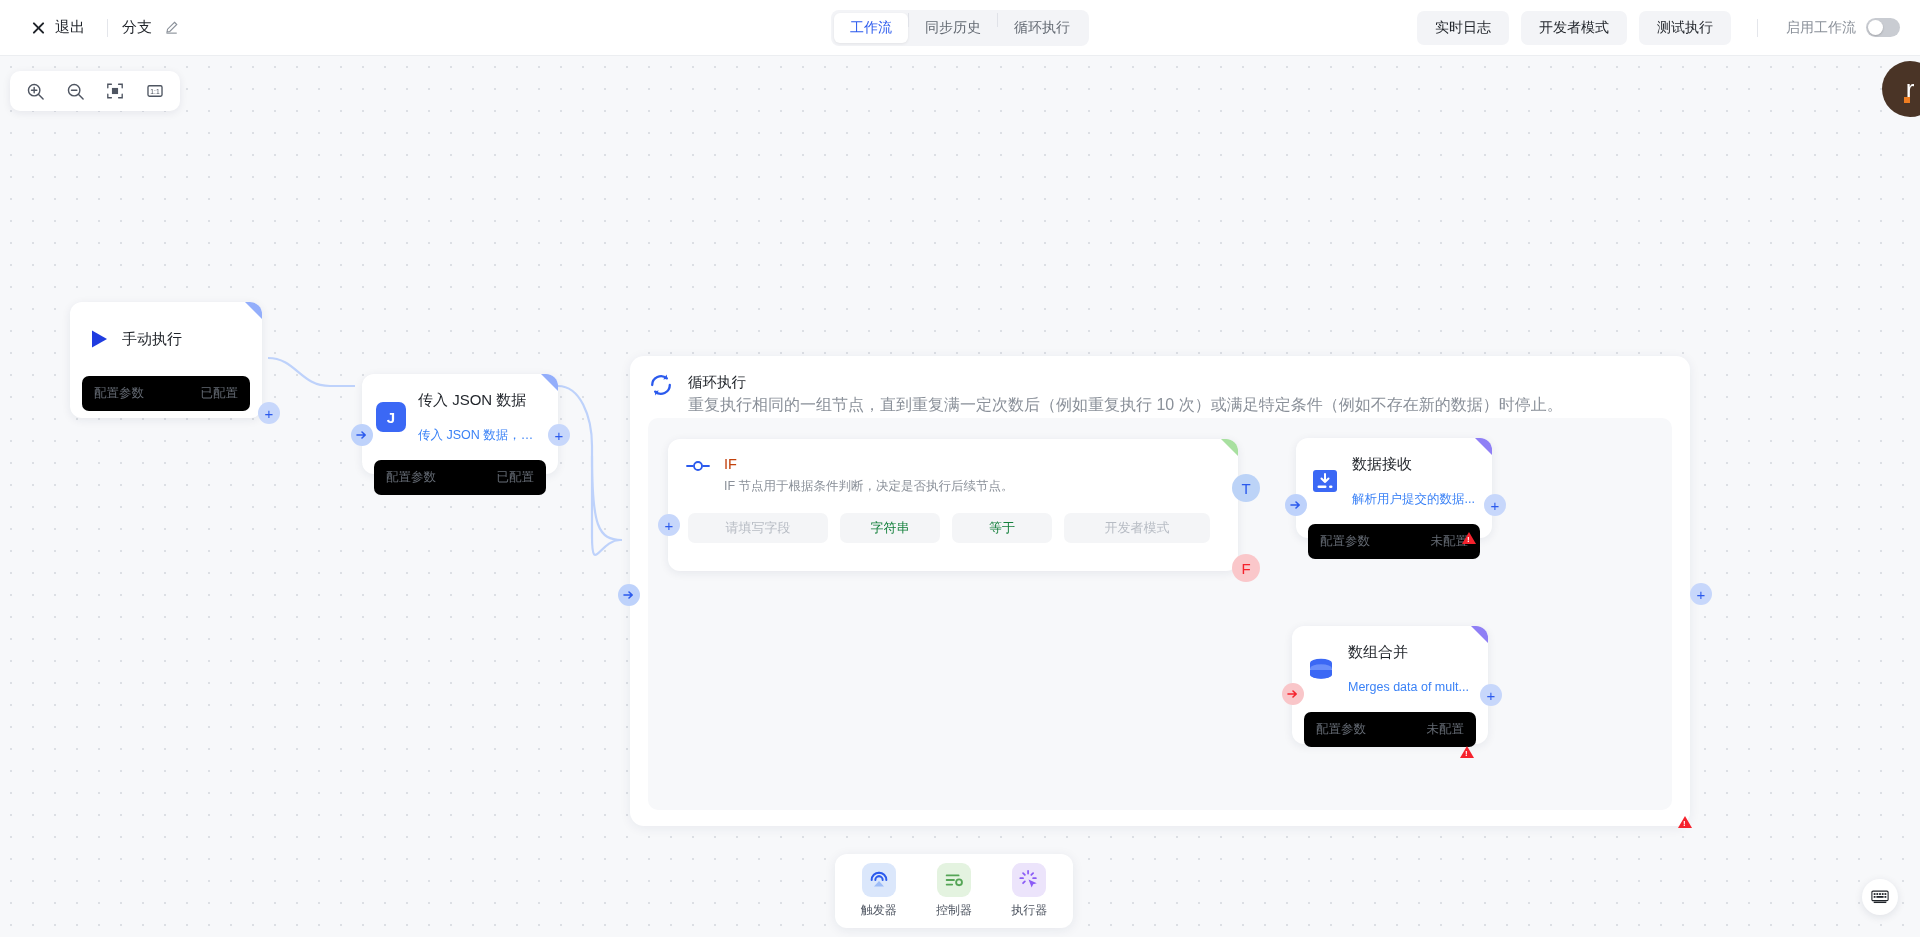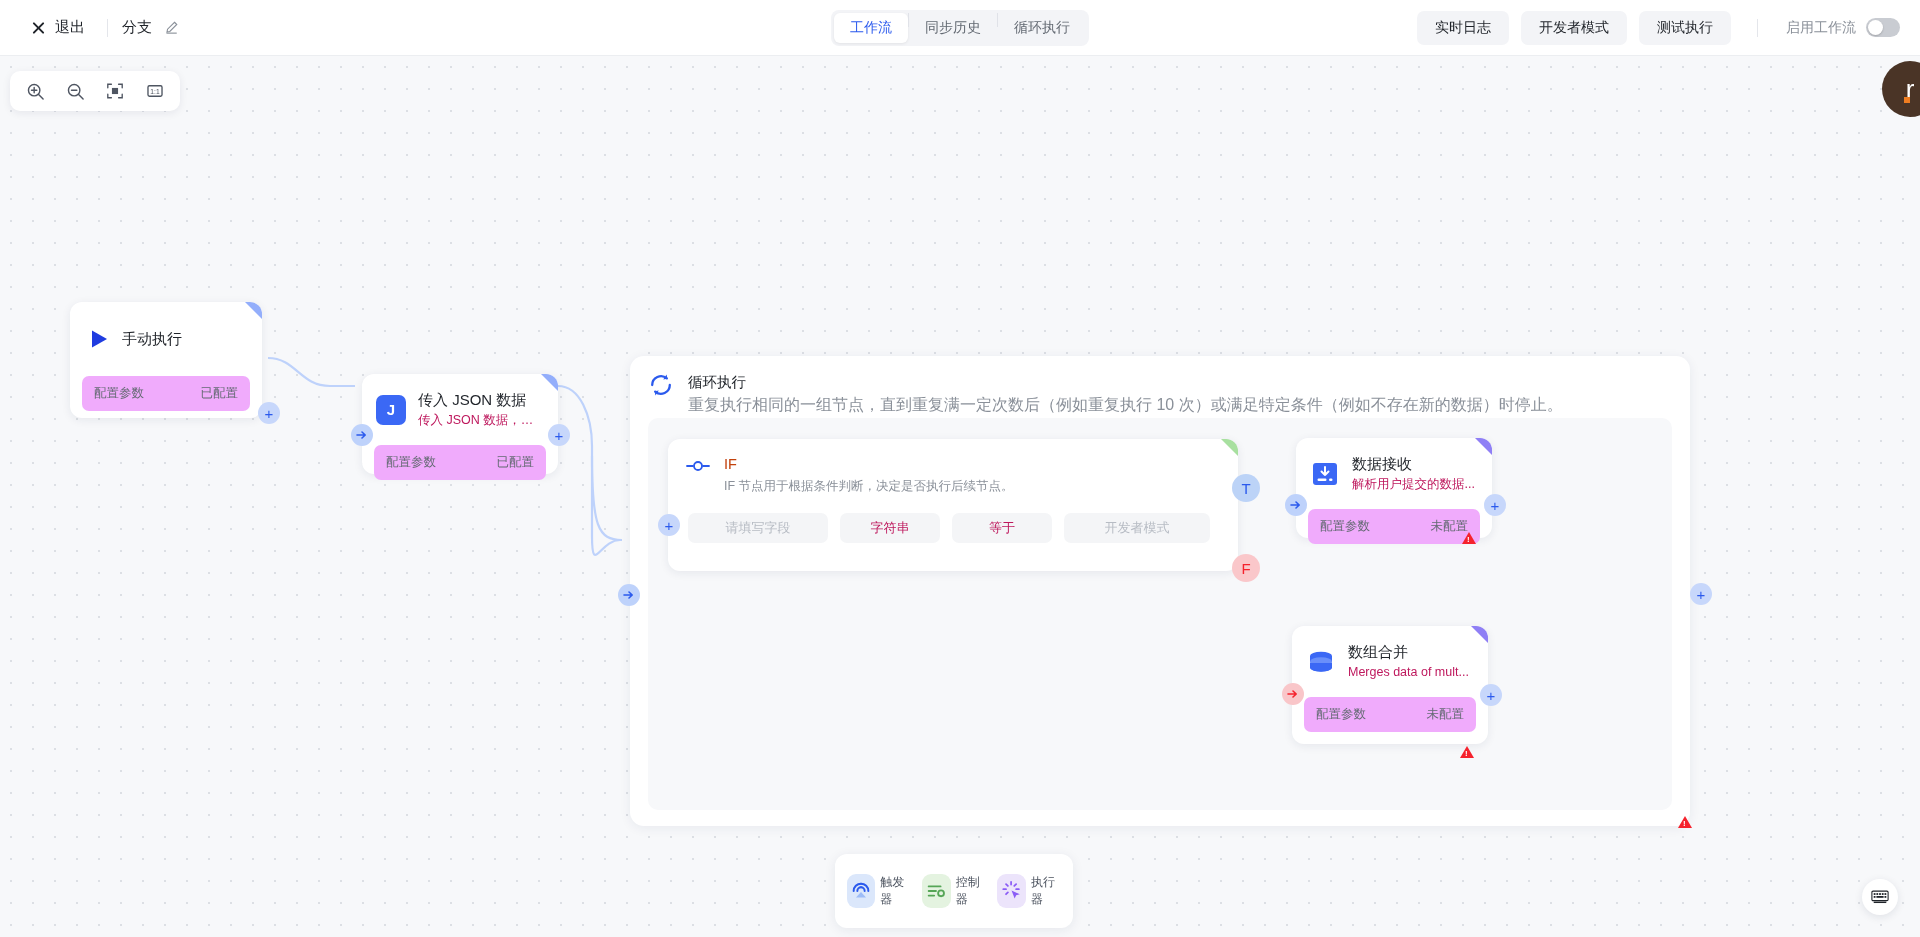--- a/index.html
+++ b/index.html
@@ -68,25 +68,25 @@
     position:absolute; background:#ffffff; border-radius:12px;
     box-shadow:0 2px 10px rgba(24,40,80,.08); overflow:visible;
   }
   .node .corner{
     position:absolute; right:0; top:0; width:0;height:0;
     border-top:17px solid #93aefb; border-left:17px solid transparent;
     border-top-right-radius:12px;
   }
   .node-head{ display:flex; align-items:center; padding:16px 14px 10px 14px; gap:12px; }
   .node-title{ font-size:15px; color:#1f2329; line-height:20px; }
-  .node-sub{ font-size:12.5px; color:#be185d; line-height:17px; margin-top:2px;
+  .node-sub{ font-size:12.5px; color:#3b82f6; line-height:17px; margin-top:17px;
      white-space:nowrap; overflow:hidden; text-overflow:ellipsis; max-width:124px;}
   .node-icon{ width:30px;height:30px;border-radius:7px; flex:0 0 auto; display:flex;align-items:center;justify-content:center;}
   .node-foot{
-    margin:6px 12px 14px 12px; background:#f0abfc; border-radius:7px;
+    margin:6px 12px 14px 12px; background:#000000; border-radius:7px;
     display:flex; align-items:flex-end; justify-content:space-between;
     padding:9px 12px; font-size:12.5px; color:#646a73;
   }
   .node-foot .val{ color:#646a73; }
   .warn{
     position:absolute; right:-8px; bottom:-10px; width:0;height:0;
     border-left:7px solid transparent;border-right:7px solid transparent;border-bottom:12px solid #f5222d;
   }
   .warn:after{ content:"!"; position:absolute; left:-2px; top:3px; font-size:8px; color:#fff; font-weight:bold;}
 
@@ -123,31 +123,31 @@
   .if-node .corner-green{
     position:absolute; right:0; top:0; width:0;height:0;
     border-top:17px solid #a8e0a0; border-left:17px solid transparent; border-top-right-radius:12px;
   }
   .if-head{ display:flex; gap:14px; padding:16px 18px 0 18px; align-items:flex-start;}
   .if-title{ font-size:14.5px; color:#c2410c; line-height:19px;}
   .if-desc{ font-size:12.5px; color:#8a9099; line-height:18px; margin-top:3px;}
   .cond-row{ display:flex; gap:12px; padding:18px 20px 20px 20px; }
   .pill{
     background:#f4f5f7; border-radius:7px; height:30px; display:flex;align-items:center;justify-content:center;
-    font-size:13px; color:#be185d; cursor:pointer;
+    font-size:13px; color:#15803d; cursor:pointer;
   }
   .pill.ph{ color:#b7bcc4; }
 
   
   .dock{
     position:absolute; left:835px; top:798px; width:238px; height:74px;
     background:#ffffff; border-radius:12px; box-shadow:0 2px 12px rgba(24,40,80,.08);
     display:flex; align-items:center; justify-content:space-around; padding:0 6px;
   }
-  .dock-item{ display:flex;flex-direction:row;align-items:flex-start;gap:5px; cursor:pointer; width:64px;}
+  .dock-item{ display:flex;flex-direction:column;align-items:center;gap:5px; cursor:pointer; width:64px;}
   .dock-ico{ width:34px;height:34px;border-radius:9px; display:flex;align-items:center;justify-content:center;}
   .dock-label{ font-size:12px; color:#4e5561; }
 
   .kbd-btn{
     position:absolute; right:22px; bottom:22px; width:36px;height:36px;border-radius:50%;
     background:#ffffff; box-shadow:0 2px 8px rgba(20,30,60,.10);
     display:flex;align-items:center;justify-content:center; cursor:pointer;
   }
   svg{ display:block; }
 </style>

